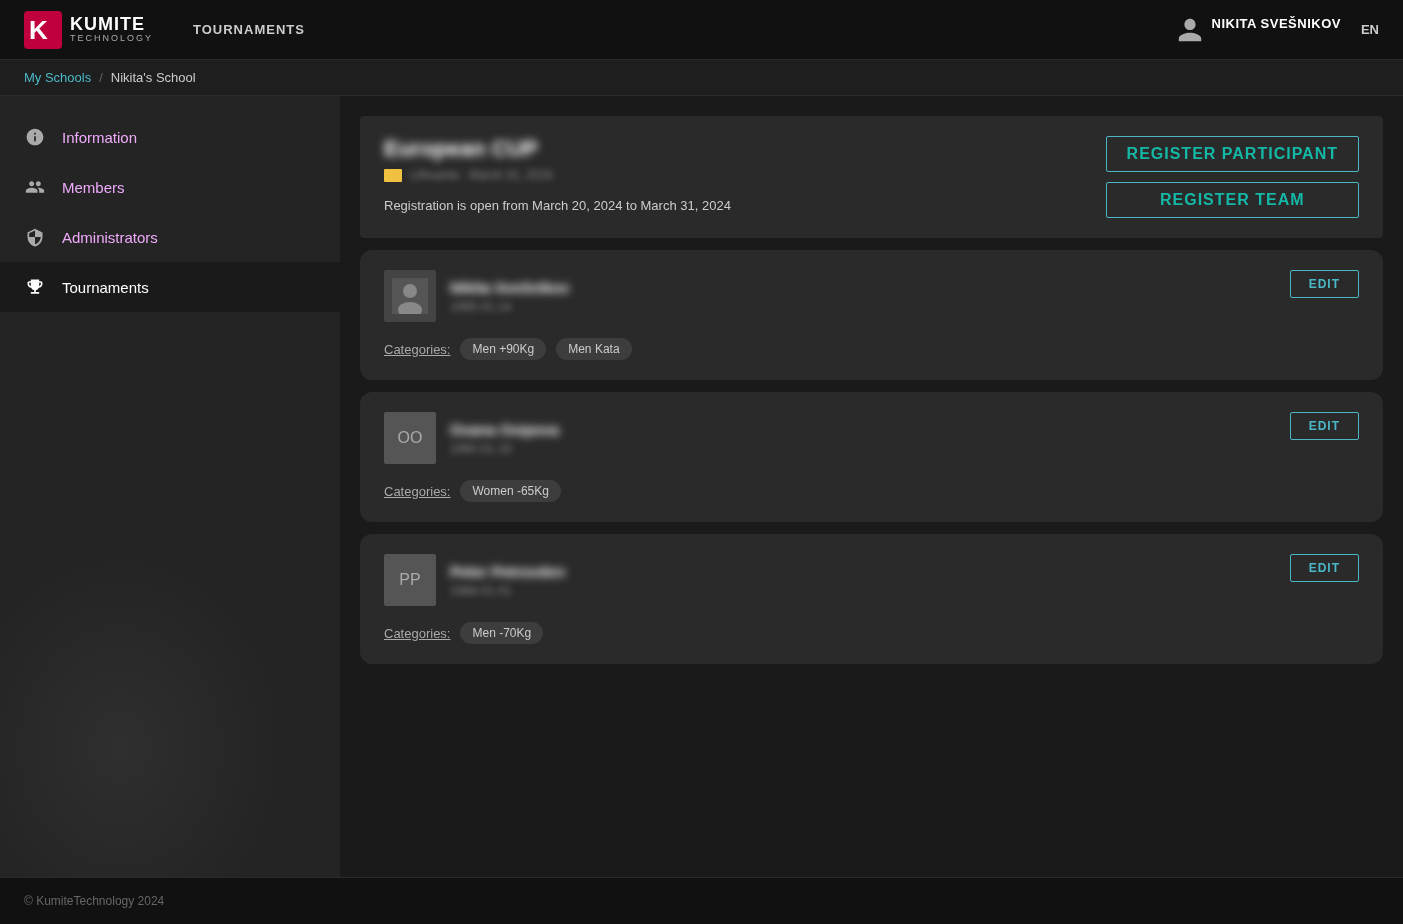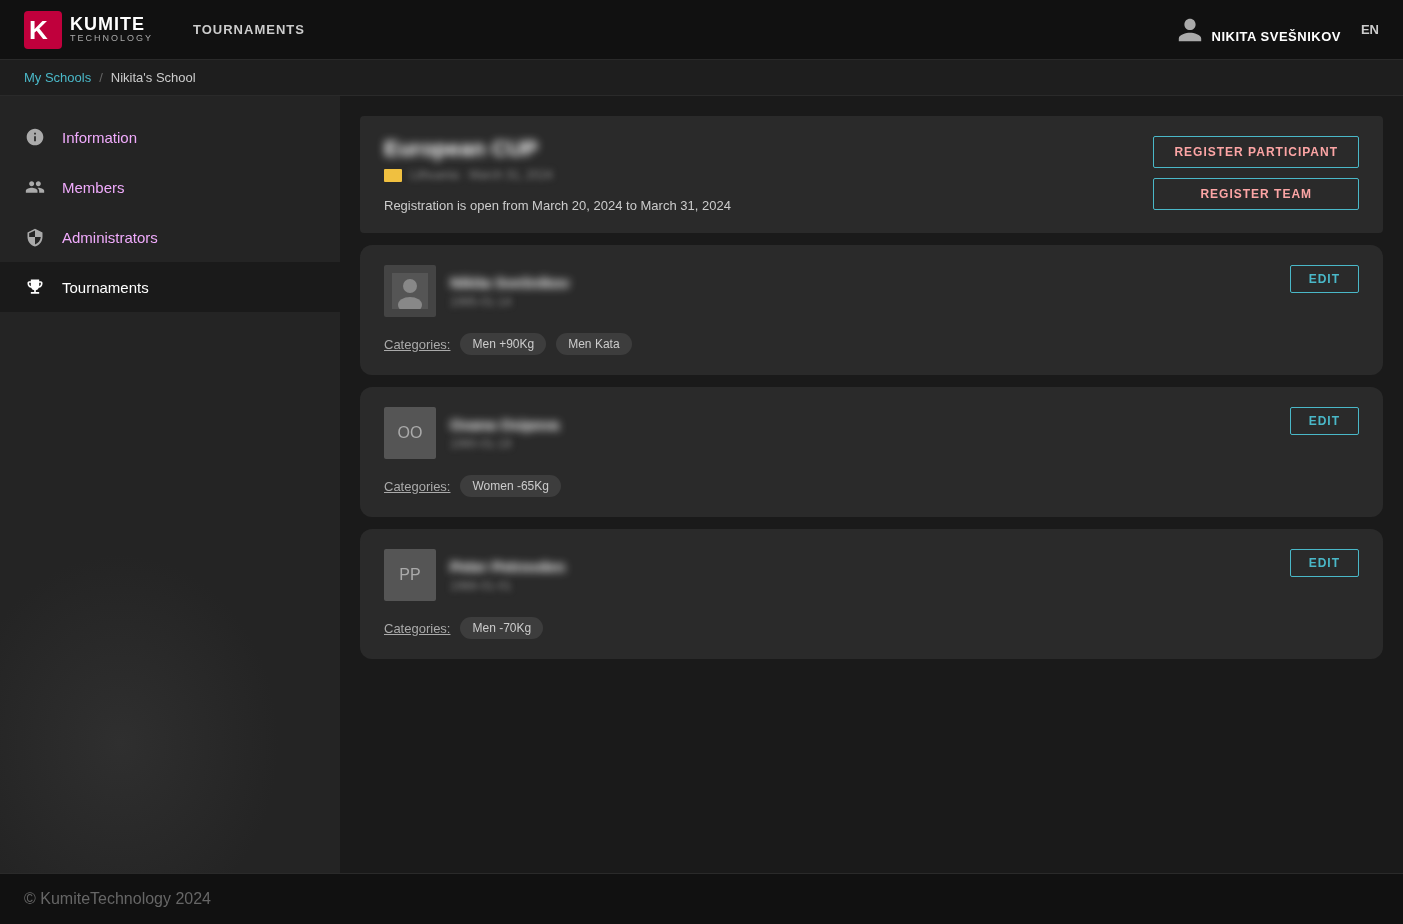--- a/index.html
+++ b/index.html
@@ -61,21 +61,21 @@
       cursor: pointer;
       text-transform: uppercase;
     }
     .header-right {
       display: flex;
       align-items: center;
       gap: 20px;
     }
     .user-info {
       display: flex;
-      align-items: flex-end;
+      align-items: flex-start;
       gap: 8px;
       cursor: pointer;
     }
     .user-avatar-icon {
       width: 28px;
       height: 28px;
       color: #aaaaaa;
     }
     .username {
       font-size: 13px;
@@ -225,23 +225,23 @@
     }
     .tournament-actions {
       display: flex;
       flex-direction: column;
       gap: 10px;
       flex-shrink: 0;
     }
     .btn-outline {
       border: 1px solid #4ab8c8;
       background: transparent;
-      color: #fca5a5;
+      color: #14b8a6;
       padding: 8px 20px;
-      font-size: 12px;
+      font-size: 16px;
       font-weight: 700;
       letter-spacing: 1px;
       cursor: pointer;
       text-transform: uppercase;
       border-radius: 2px;
       white-space: nowrap;
     }
 
     
     .participant-card {
@@ -331,21 +331,21 @@
       color: #cccccc;
       font-size: 12px;
       padding: 4px 12px;
       border-radius: 20px;
     }
 
     
     .footer {
       background: #111111;
       padding: 16px 24px;
-      font-size: 16px;
+      font-size: 12px;
       color: #666666;
       border-top: 1px solid #2a2a2a;
       flex-shrink: 0;
     }
   </style>
 </head>
 <body>
 
 <header class="header">
   <div class="header-left">

